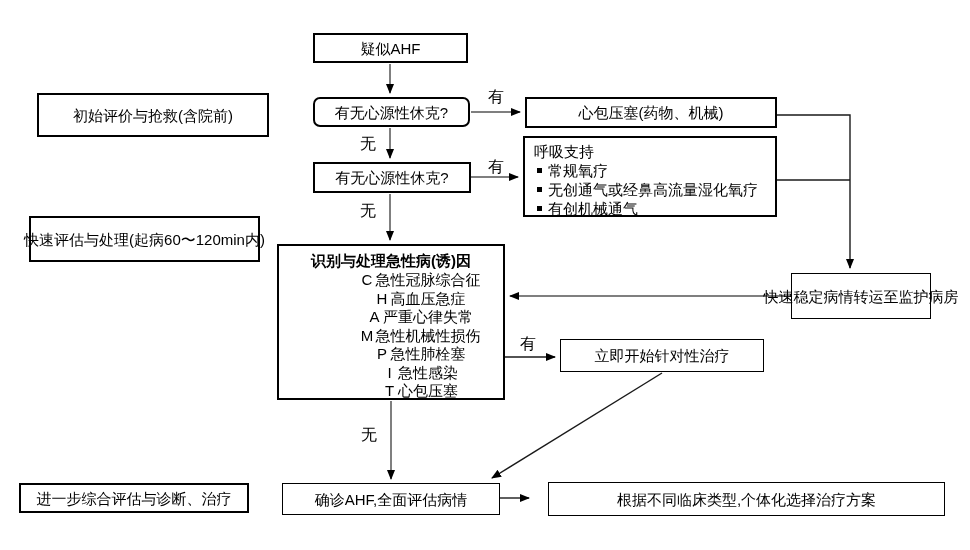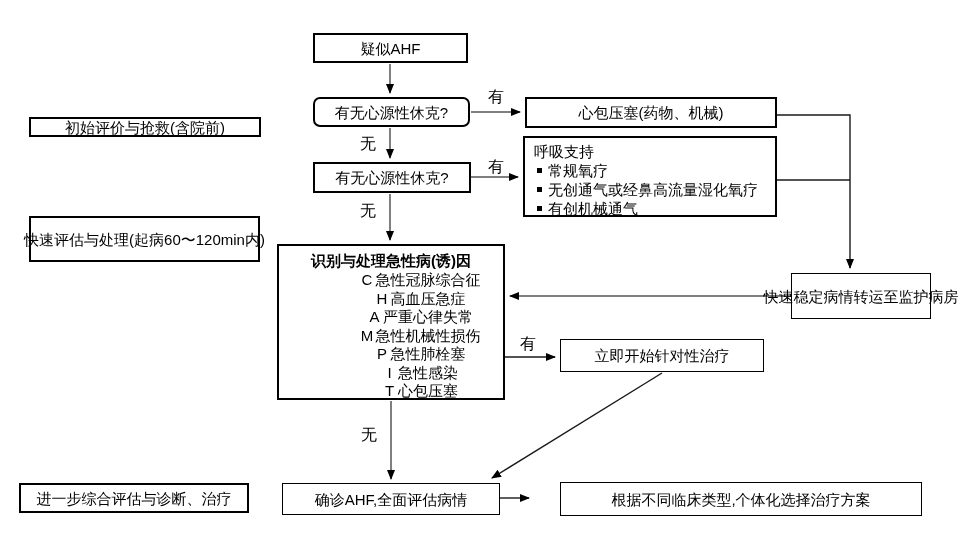--- a/index.html
+++ b/index.html
@@ -12,34 +12,34 @@
   .node {
     position:absolute; background:#fff; border:2px solid #000;
     box-sizing:border-box; font-size:15px; line-height:19px;
     display:flex; align-items:center; justify-content:center;
     text-align:right; white-space:nowrap;
   }
   .node.thin { border-width:1.4px; }
   .node.col { flex-direction:row; }
   
   .n-suspected      { left:313px; top:33px;  width:155px; height:30px; }
-  .n-initial        { left:29px;  top:93px;  width:232px; height:20px;margin-top:24px; }
+  .n-initial        { left:37px;  top:93px;  width:232px; height:44px; }
   .n-shock          { left:313px; top:97px;  width:157px; height:30px;border-radius:7px; }
   .n-circulatory    { left:525px; top:97px;  width:252px; height:31px; }
   .n-respsupport    { left:523px; top:136px; width:254px; height:81px;
                       display:block; text-align:left; padding:4px 8px 0 9px; }
   .n-respfailure    { left:313px; top:162px; width:158px; height:31px; }
   .n-rapid          { left:29px;  top:216px; width:231px; height:46px; }
   .n-champit        { left:277px; top:244px; width:228px; height:156px;
                       display:block; text-align:center; padding-top:5px; }
   .n-stabilize      { left:791px; top:273px; width:140px; height:46px; border-width:1.6px; }
   .n-immediate      { left:560px; top:339px; width:204px; height:33px; }
   .n-further        { left:19px;  top:483px; width:230px; height:30px; }
   .n-confirm        { left:282px; top:483px; width:218px; height:32px; }
-  .n-individualized { left:560px; top:482px; width:362px; height:34px; }
+  .n-individualized { left:548px; top:482px; width:397px; height:34px; }
   
   .resp-title { line-height:19px; }
   .resp-bullet { display:flex; align-items:flex-start; line-height:19px; padding-left:3px; }
   .sq { flex:none; width:5px; height:5px; background:#000; margin:7px 6px 0 0; }
   
   .champit-title { line-height:20px;font-weight:bold; }
   .champit-item { text-align:center; padding-left:57px; line-height:18.5px; white-space:nowrap; }
   .champit-item .letter { display:inline-block; width:17px; }
   
   .lbl {

